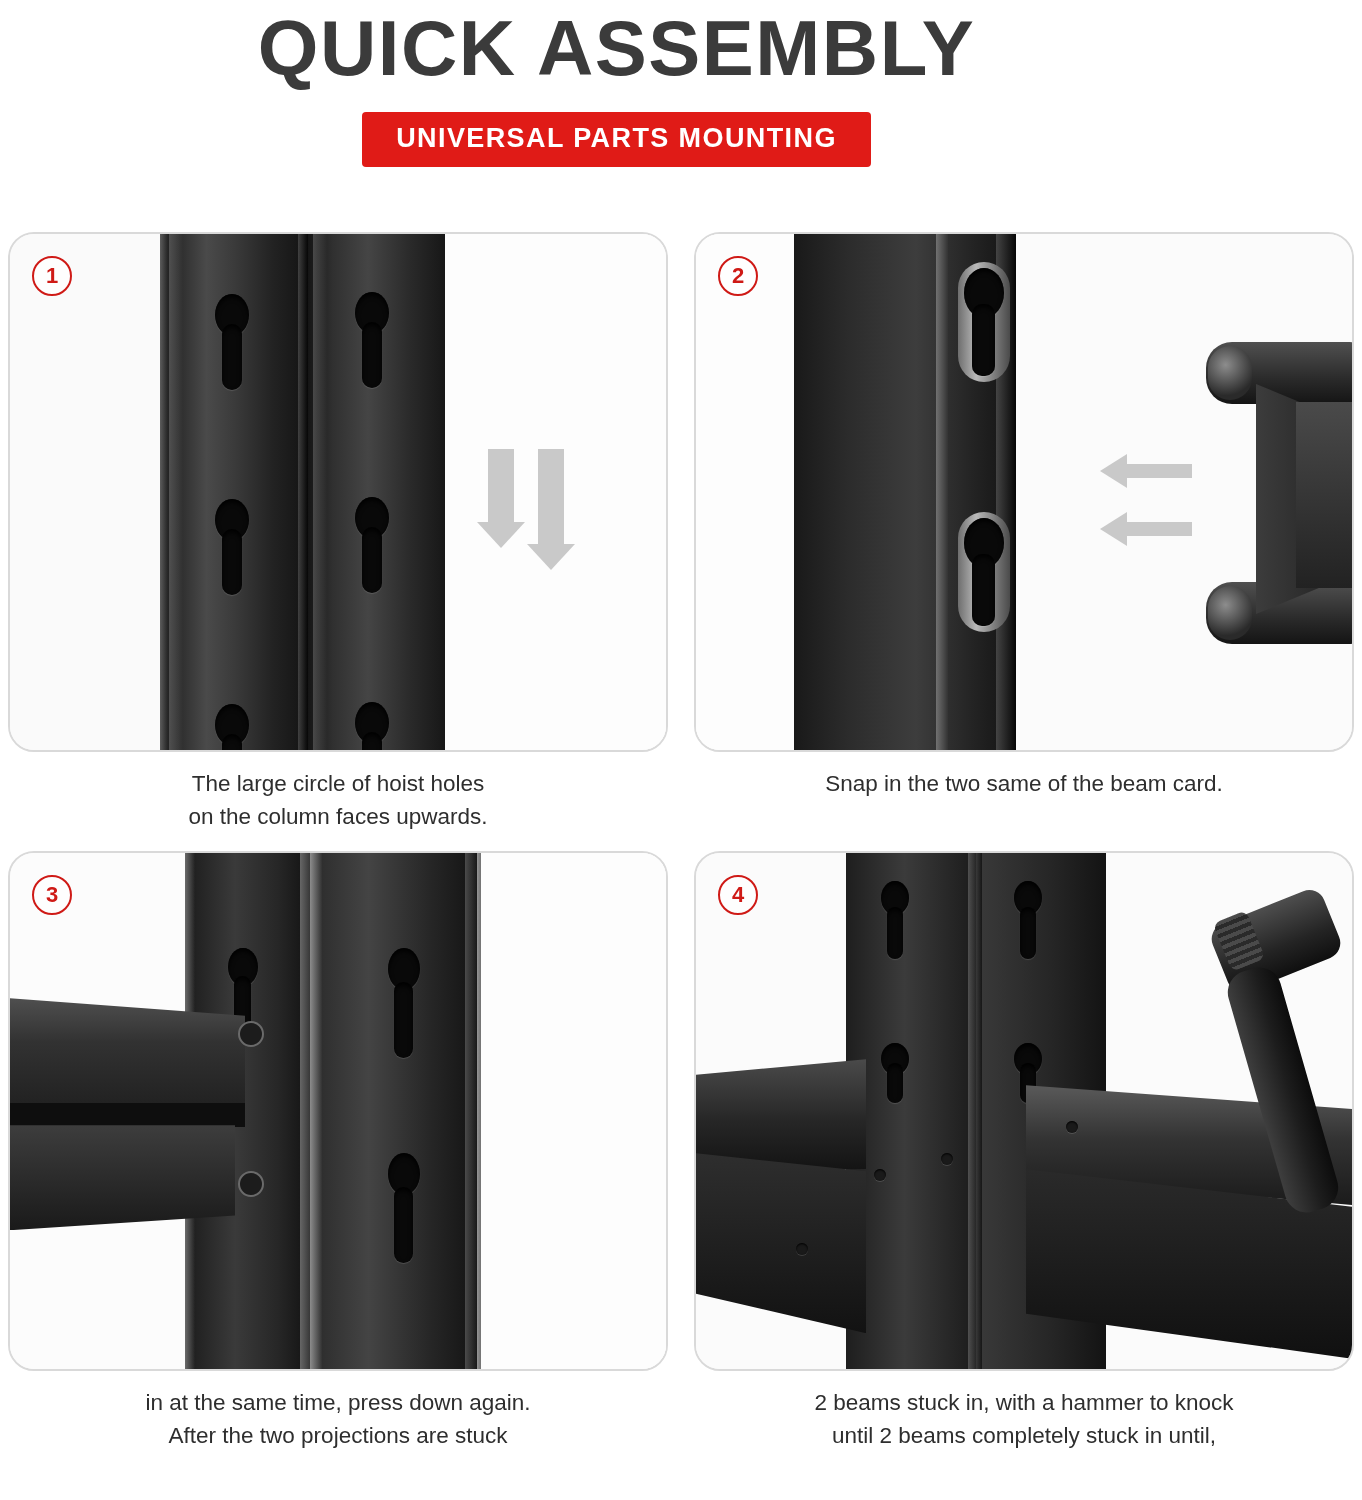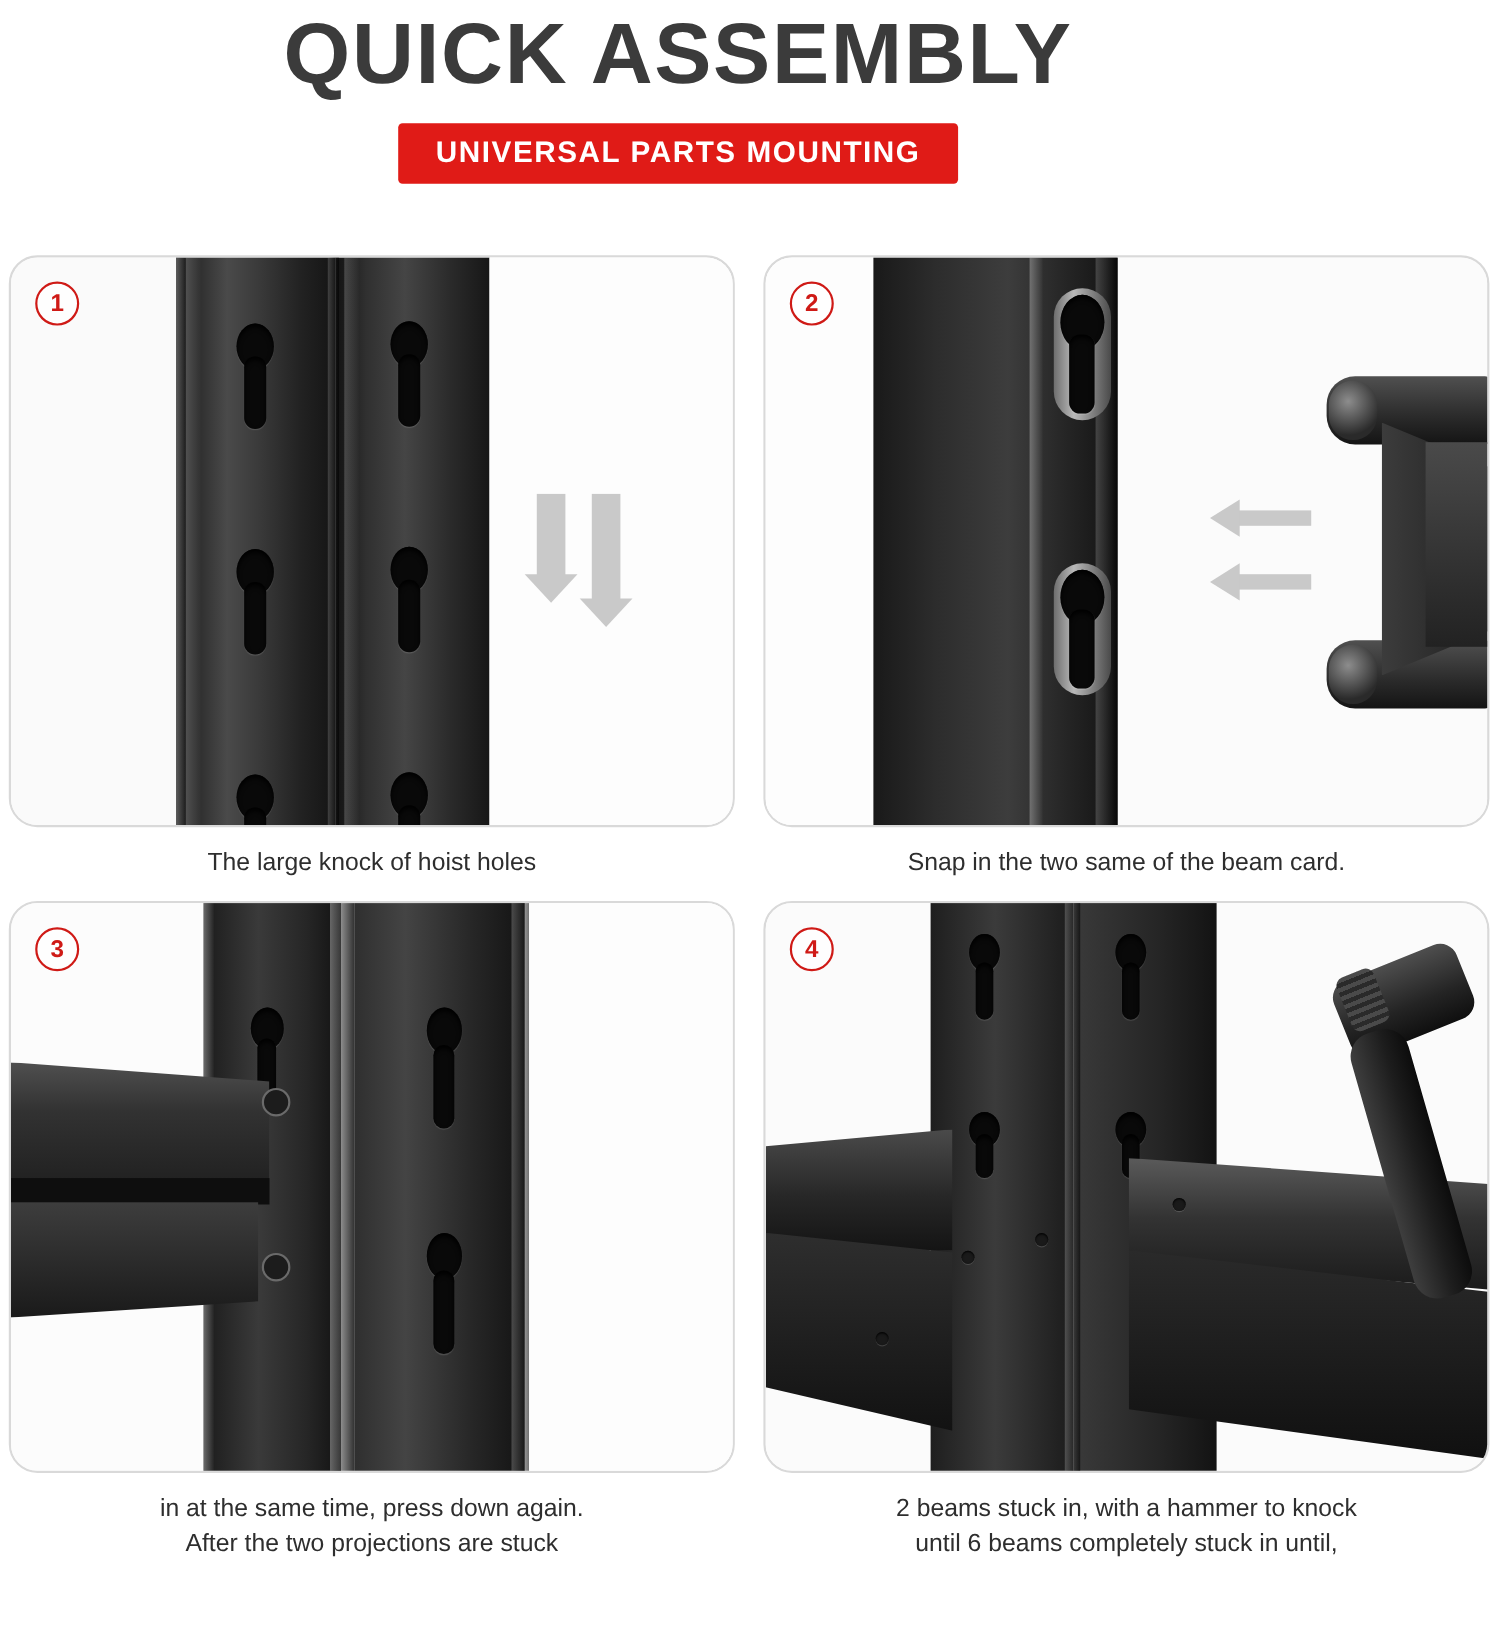--- a/index.html
+++ b/index.html
@@ -220,21 +220,22 @@
             <div class="kh-bot"></div>
           </div>
 
         <div class="wash" style="left:435px;top:0;width:225px;height:520px;background:#fdfdfd;"></div>
 
         <div class="arrow-down" style="left:478px;top:215px;height:75px;"></div>
         <div class="arrow-down" style="left:528px;top:215px;height:97px;"></div>
         <div class="badge">1</div>
       </div>
       <div class="caption">
-        <span>The large knock of hoist holes</span>
+        <span>The large circle of hoist holes</span>
+        <span>on the column faces upwards.</span>
       </div>
     </div>
 
     <div class="cell">
       <div class="photo">
         <div class="wash" style="inset:0;background:#fbfbfb;"></div>
 
         <div class="wash" style="left:0;top:0;width:98px;height:520px;background:#fdfdfd;"></div>
 
         <div class="post" style="left:98px;top:0;width:222px;height:520px;background:linear-gradient(to right,#191919 0%,#2c2c2c 25%,#3d3d3d 55%,#242424 80%,#121212 100%);"></div>
@@ -342,18 +343,18 @@
         <div class="rivet" style="left:245px;top:300px;"></div>
         <div class="rivet" style="left:178px;top:316px;"></div>
 
         <div class="wash" style="left:520px;top:52px;width:120px;height:72px;border-radius:16px;transform:rotate(-22deg);background:linear-gradient(to bottom,#4e4e4e,#242424 60%,#0f0f0f);"></div>
         <div class="wash" style="left:525px;top:62px;width:36px;height:52px;border-radius:8px;transform:rotate(-22deg);background:repeating-linear-gradient(to bottom,#4a4a4a 0 4px,#2a2a2a 4px 8px);"></div>
         <div class="wash" style="left:560px;top:112px;width:54px;height:250px;border-radius:22px;transform:rotate(-16deg);background:linear-gradient(to right,#3e3e3e,#1d1d1d 60%,#0c0c0c);"></div>
         <div class="badge">4</div>
       </div>
       <div class="caption">
         <span>2 beams stuck in, with a hammer to knock</span>
-        <span>until 6 beams completely stuck in until,</span>
+        <span>until 2 beams completely stuck in until,</span>
       </div>
     </div>
 
   </div>
 </div>
 
 </body></html>

